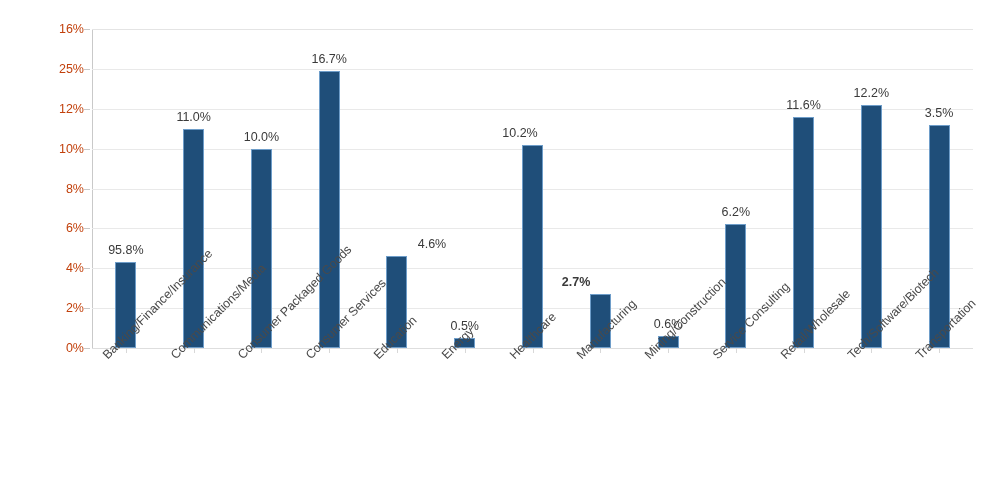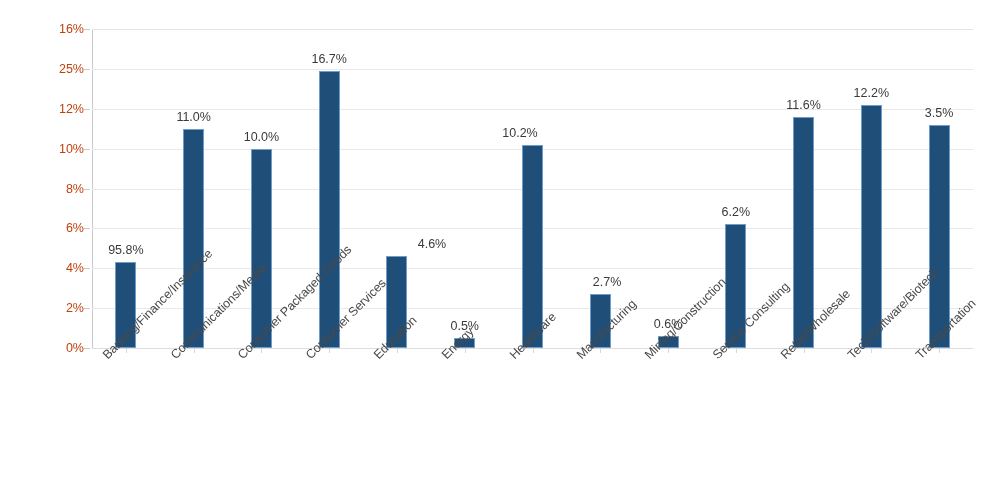--- a/index.html
+++ b/index.html
@@ -208,21 +208,21 @@
       <div class="bar-value" style="left: 169.423px; top: 100.625px;">10.0%</div>
       <div class="bar" title="Consumer Services 13.9%" style="left: 226.692px; width: 21px; height: 277.131px; background: rgb(31, 78, 121); border-color: rgb(110, 157, 201);"></div>
       <div class="bar-value" style="left: 237.192px; top: 22.8687px;">16.7%</div>
       <div class="bar" title="Education 4.6%" style="left: 294.462px; width: 21px; height: 91.7125px; background: rgb(31, 78, 121); border-color: rgb(110, 157, 201);"></div>
       <div class="bar-value" style="left: 304.962px; top: 208.287px; margin-left: 35px;">4.6%</div>
       <div class="bar" title="Energy 0.5%" style="left: 362.231px; width: 21px; height: 9.96875px; background: rgb(31, 78, 121); border-color: rgb(110, 157, 201);"></div>
       <div class="bar-value" style="left: 372.731px; top: 290.031px;">0.5%</div>
       <div class="bar" title="Healthcare 10.2%" style="left: 430px; width: 21px; height: 203.362px; background: rgb(31, 78, 121); border-color: rgb(110, 157, 201);"></div>
       <div class="bar-value" style="left: 428px; top: 96.6375px;">10.2%</div>
       <div class="bar" title="Manufacturing 2.7%" style="left: 497.769px; width: 21px; height: 53.8312px; background: rgb(31, 78, 121); border-color: rgb(110, 157, 201);"></div>
-      <div class="bar-value" style="left: 515px; top: 246.169px;">2.7%</div>
+      <div class="bar-value" style="left: 484px; top: 246.169px; font-weight: bold;">2.7%</div>
       <div class="bar" title="Mining/Construction 0.6%" style="left: 565.538px; width: 21px; height: 11.9625px; background: rgb(31, 78, 121); border-color: rgb(110, 157, 201);"></div>
       <div class="bar-value" style="left: 576.038px; top: 288.038px;">0.6%</div>
       <div class="bar" title="Service Consulting 6.2%" style="left: 633.308px; width: 21px; height: 123.612px; background: rgb(31, 78, 121); border-color: rgb(110, 157, 201);"></div>
       <div class="bar-value" style="left: 643.808px; top: 176.387px;">6.2%</div>
       <div class="bar" title="Retail/Wholesale 11.6%" style="left: 701.077px; width: 21px; height: 231.275px; background: rgb(31, 78, 121); border-color: rgb(110, 157, 201);"></div>
       <div class="bar-value" style="left: 711.577px; top: 68.725px;">11.6%</div>
       <div class="bar" title="Tech/Software/Biotech 12.2%" style="left: 768.846px; width: 21px; height: 243.237px; background: rgb(31, 78, 121); border-color: rgb(110, 157, 201);"></div>
       <div class="bar-value" style="left: 779.346px; top: 56.7625px;">12.2%</div>
       <div class="bar" title="Transportation 11.2%" style="left: 836.615px; width: 21px; height: 223.3px; background: rgb(31, 78, 121); border-color: rgb(110, 157, 201);"></div>
       <div class="bar-value" style="left: 847.115px; top: 76.7px;">3.5%</div>

